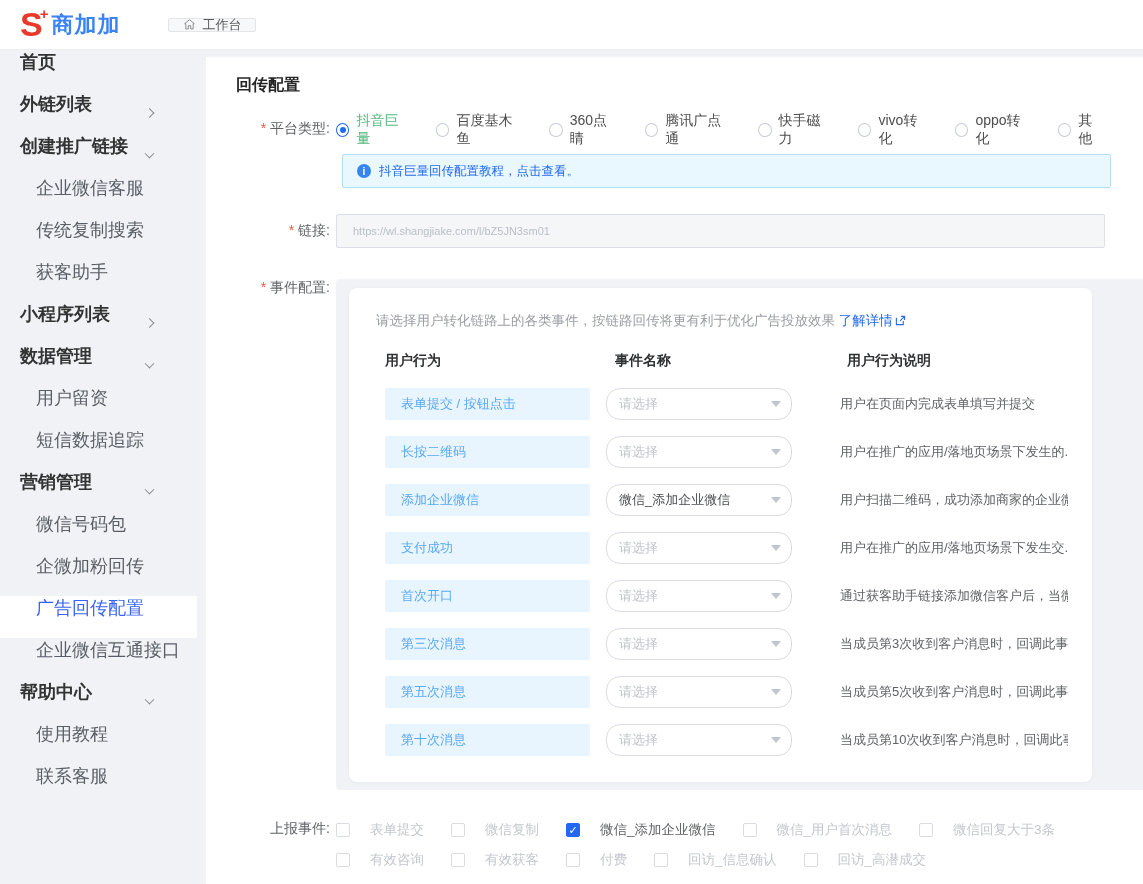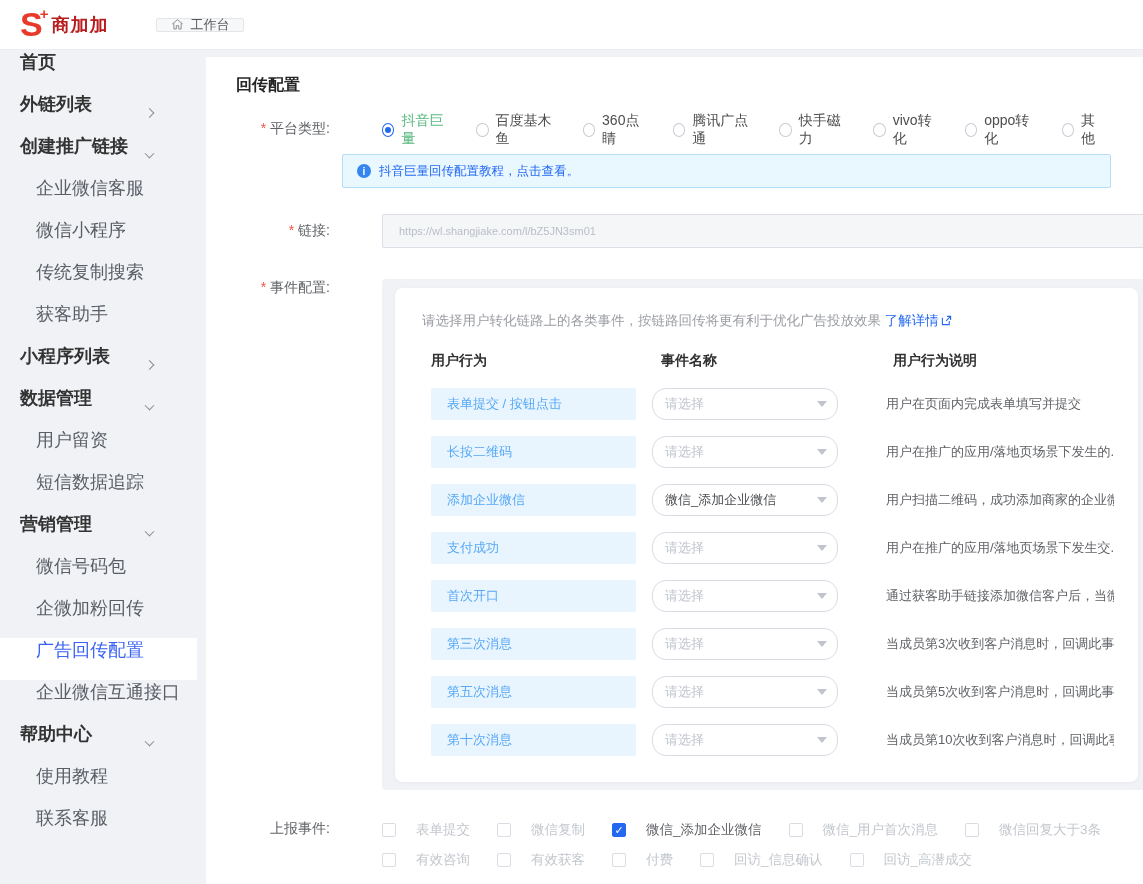--- a/index.html
+++ b/index.html
@@ -6,21 +6,21 @@
   html,body { width:1143px; height:884px; overflow:hidden;
     font-family:"Liberation Sans","DejaVu Sans",sans-serif;
     background:#f0f2f5; font-size:14px; color:#333; }
 
   
   .header { width:100%; height:50px; background:#fff; border-bottom:1px solid #ebedf0;
     display:flex; align-items:center; padding-left:20px; position:relative; z-index:5; }
   .logo { display:flex; align-items:flex-start; cursor:pointer; }
   .logo-s { color:#e8392b; font-size:34px; font-weight:800; line-height:34px; letter-spacing:-1px; }
   .logo-plus { color:#e8392b; font-size:15px; font-weight:800; line-height:14px; margin-left:-2px; }
-  .logo-name { color:#b91c1c; font-size:18px; font-weight:800; line-height:36px; margin-left:3px; letter-spacing:1px; }
+  .logo-name { color:#3b82f6; font-size:22px; font-weight:800; line-height:36px; margin-left:3px; letter-spacing:1px; }
   .ws-tab { margin-left:48px; height:14px; padding:0 14px; background:#f7f8fa; border:1px solid #e3e5e8;
     border-radius:2px; display:flex; align-items:center; gap:6px; color:#595959; font-size:13px; cursor:pointer; }
   .home-ic { width:13px; height:13px; display:inline-block; }
 
   
   .layout { display:flex; height:834px; }
   .sidebar { width:197px; flex:0 0 197px; background:#f0f2f5; padding-top:0; overflow:hidden; }
   .side-item { height:42px; display:flex; position:relative; cursor:pointer; font-size:18px; }
   .side-item.lv1 { padding-left:20px; color:#333; font-weight:700; }
   .side-item.lv2 { padding-left:36px; color:#5a5e66; font-weight:400; }
@@ -29,21 +29,21 @@
     border-right:1.4px solid #8c8c8c; border-bottom:1.4px solid #8c8c8c; }
   .chev.right { transform:translateY(-50%) rotate(-45deg); }
   .chev.down  { transform:translateY(-70%) rotate(45deg); }
 
   .content { flex:1; background:#fff; margin:7px 0 0 9px; padding:18px 38px 0 30px; overflow:hidden; }
   .page-title { font-size:16px; font-weight:700; color:#262626; margin-bottom:24px; }
 
   .form-row { display:flex; }
   .row-label { width:100px; flex:0 0 100px; text-align:right; color:#606266; font-size:14px; padding-right:6px; }
   .req::before { content:"* "; color:#f25643; }
-  .row-ctl { flex:1;margin-left:46px; }
+  .row-ctl { flex:1; }
 
   
   .radio-group { display:flex; align-items:center; gap:26px; height:20px; }
   .radio-opt { display:flex; align-items:center; gap:7px; cursor:pointer; color:#4d4d4d; font-size:14px; }
   .radio-circle { width:14px; height:14px; border-radius:50%; border:1px solid #c9ccd4; background:#fff;
     display:flex; align-items:center; justify-content:center; }
   .radio-opt.sel .radio-circle { border-color:#2468f2; }
   .radio-opt.sel .radio-dot { width:6px; height:6px; border-radius:50%; background:#2468f2; }
   .radio-opt.sel .radio-label { color:#58b87f; }
 
@@ -120,23 +120,20 @@
         <span class="chev right"></span>
       </div>
       <div class="side-item lv1">
         <span>创建推广链接</span>
         <span class="chev down"></span>
       </div>
       <div class="side-item lv2">
         <span>企业微信客服</span>
       </div>
       <div class="side-item lv2">
-        <span>微信小程序</span>
-      </div>
-      <div class="side-item lv2">
         <span>传统复制搜索</span>
       </div>
       <div class="side-item lv2">
         <span>获客助手</span>
       </div>
       <div class="side-item lv1">
         <span>小程序列表</span>
         <span class="chev right"></span>
       </div>
       <div class="side-item lv1">

